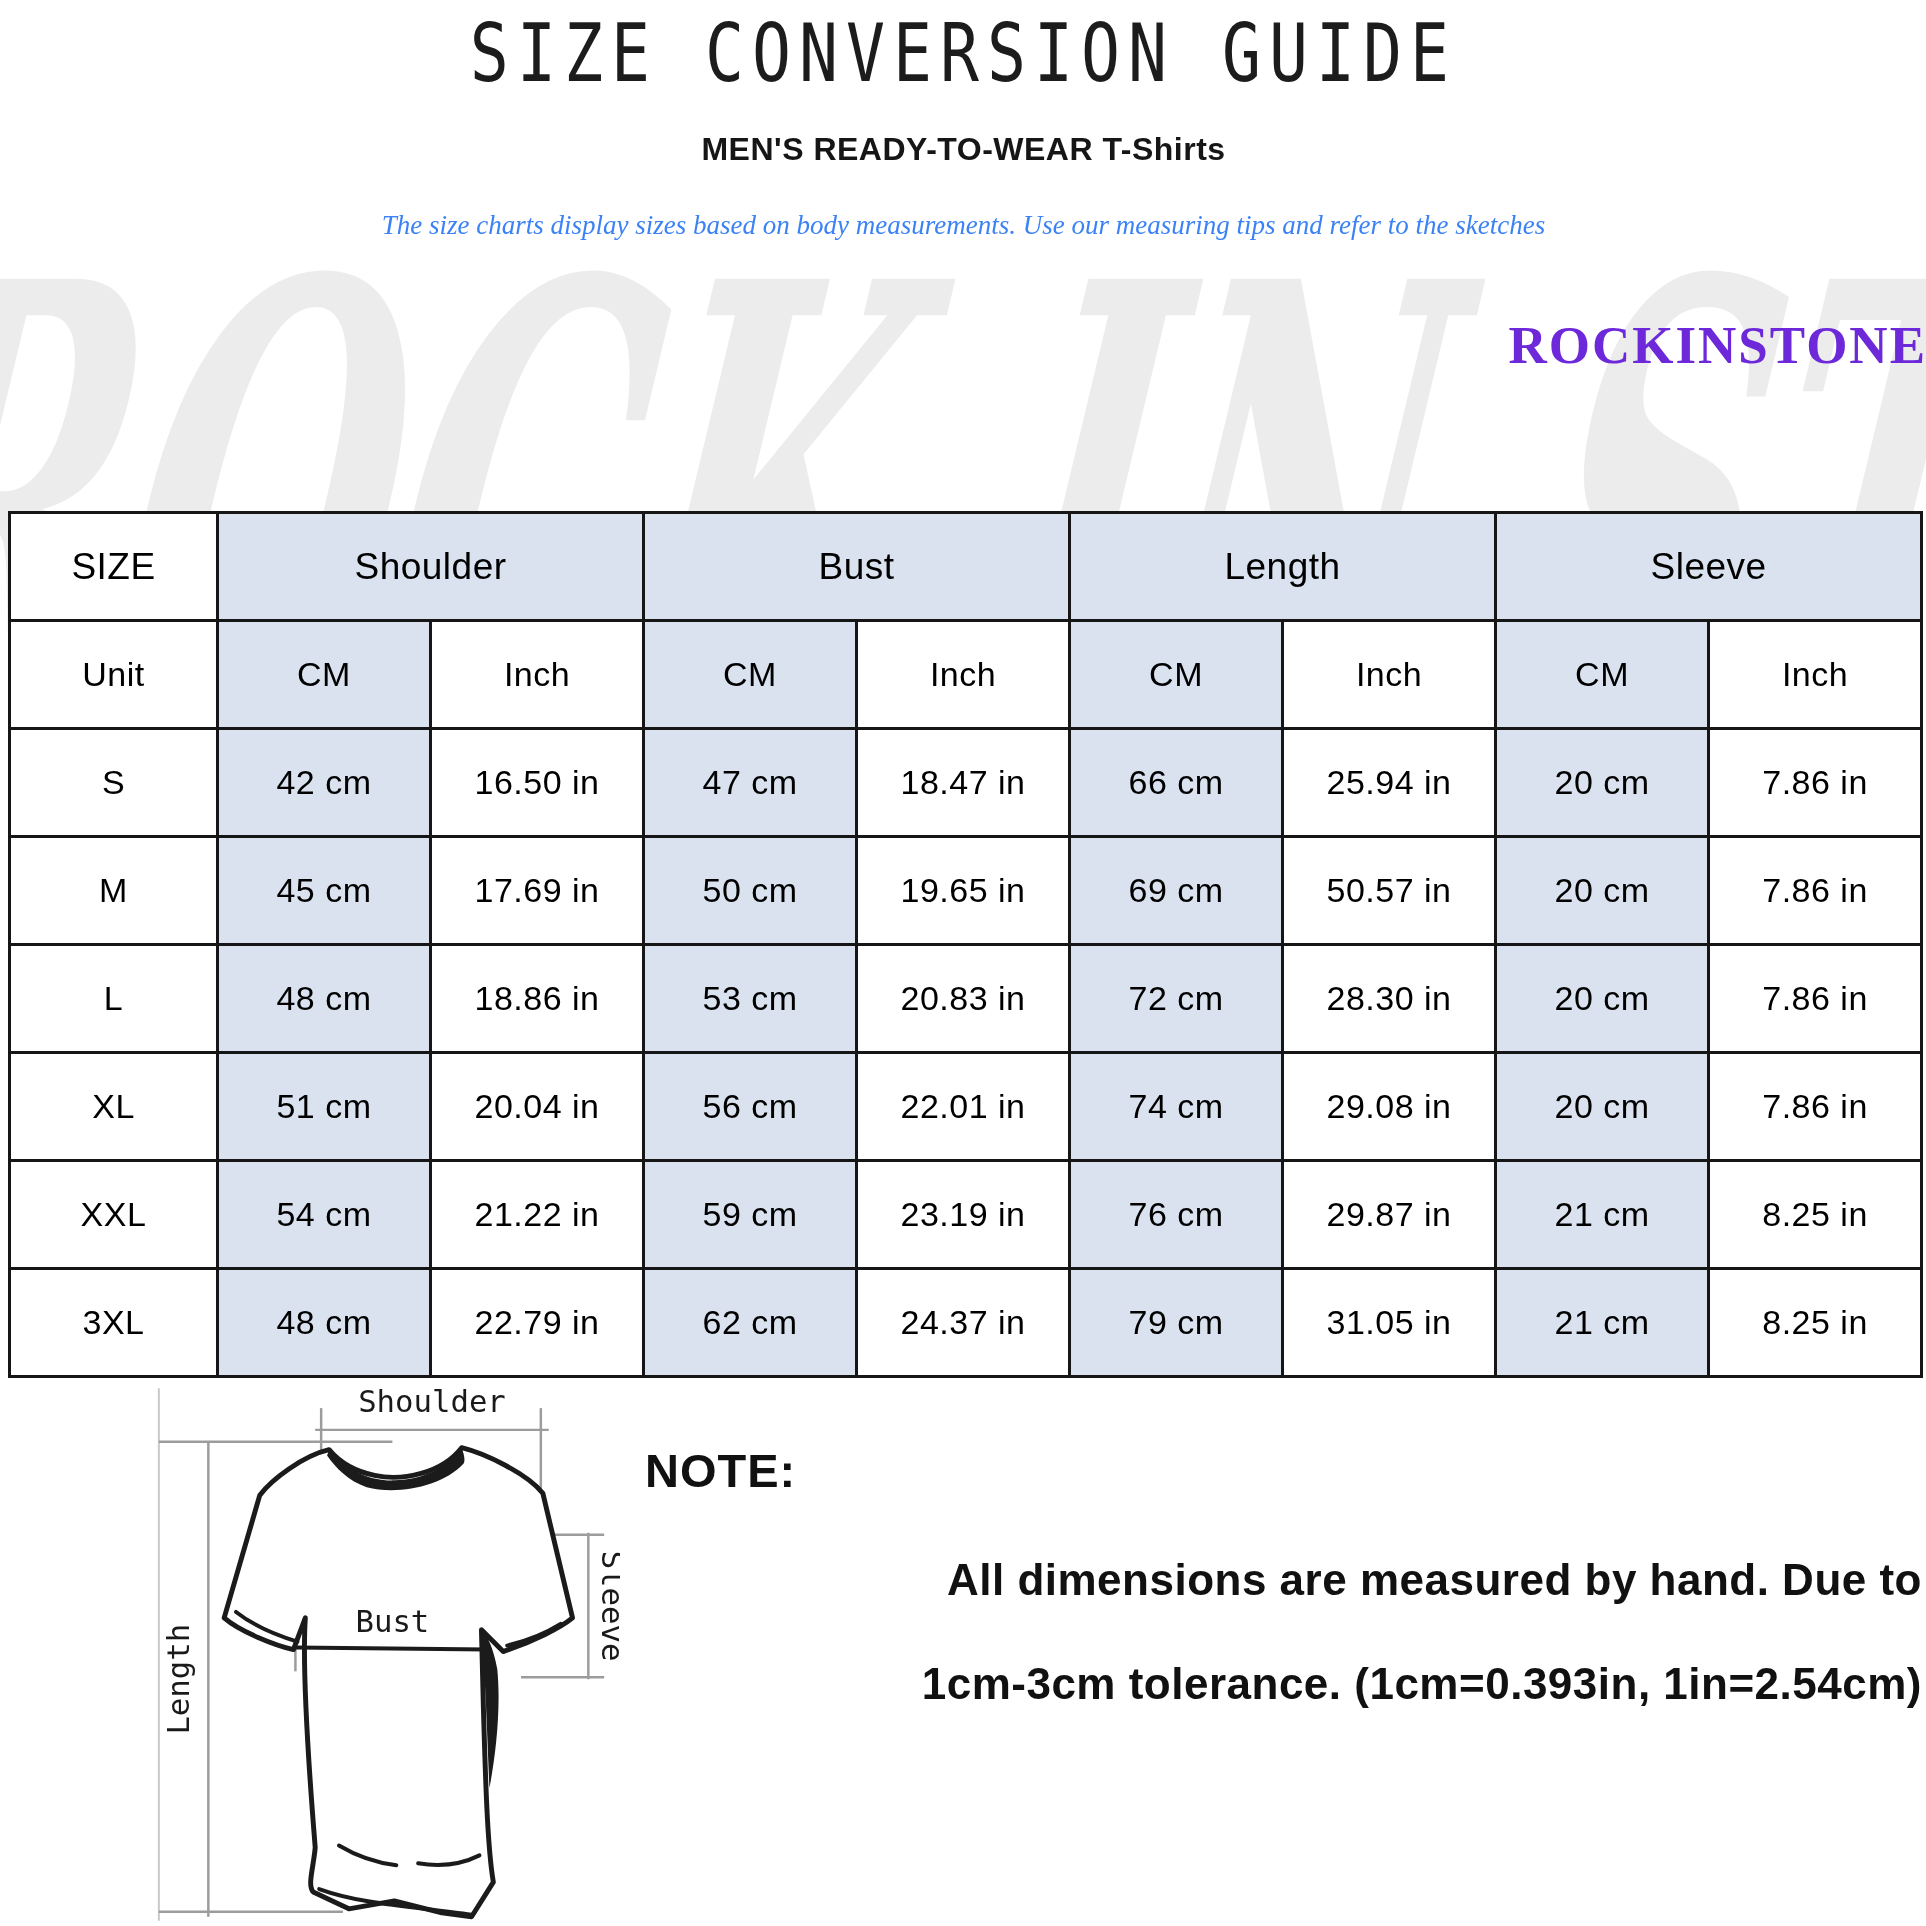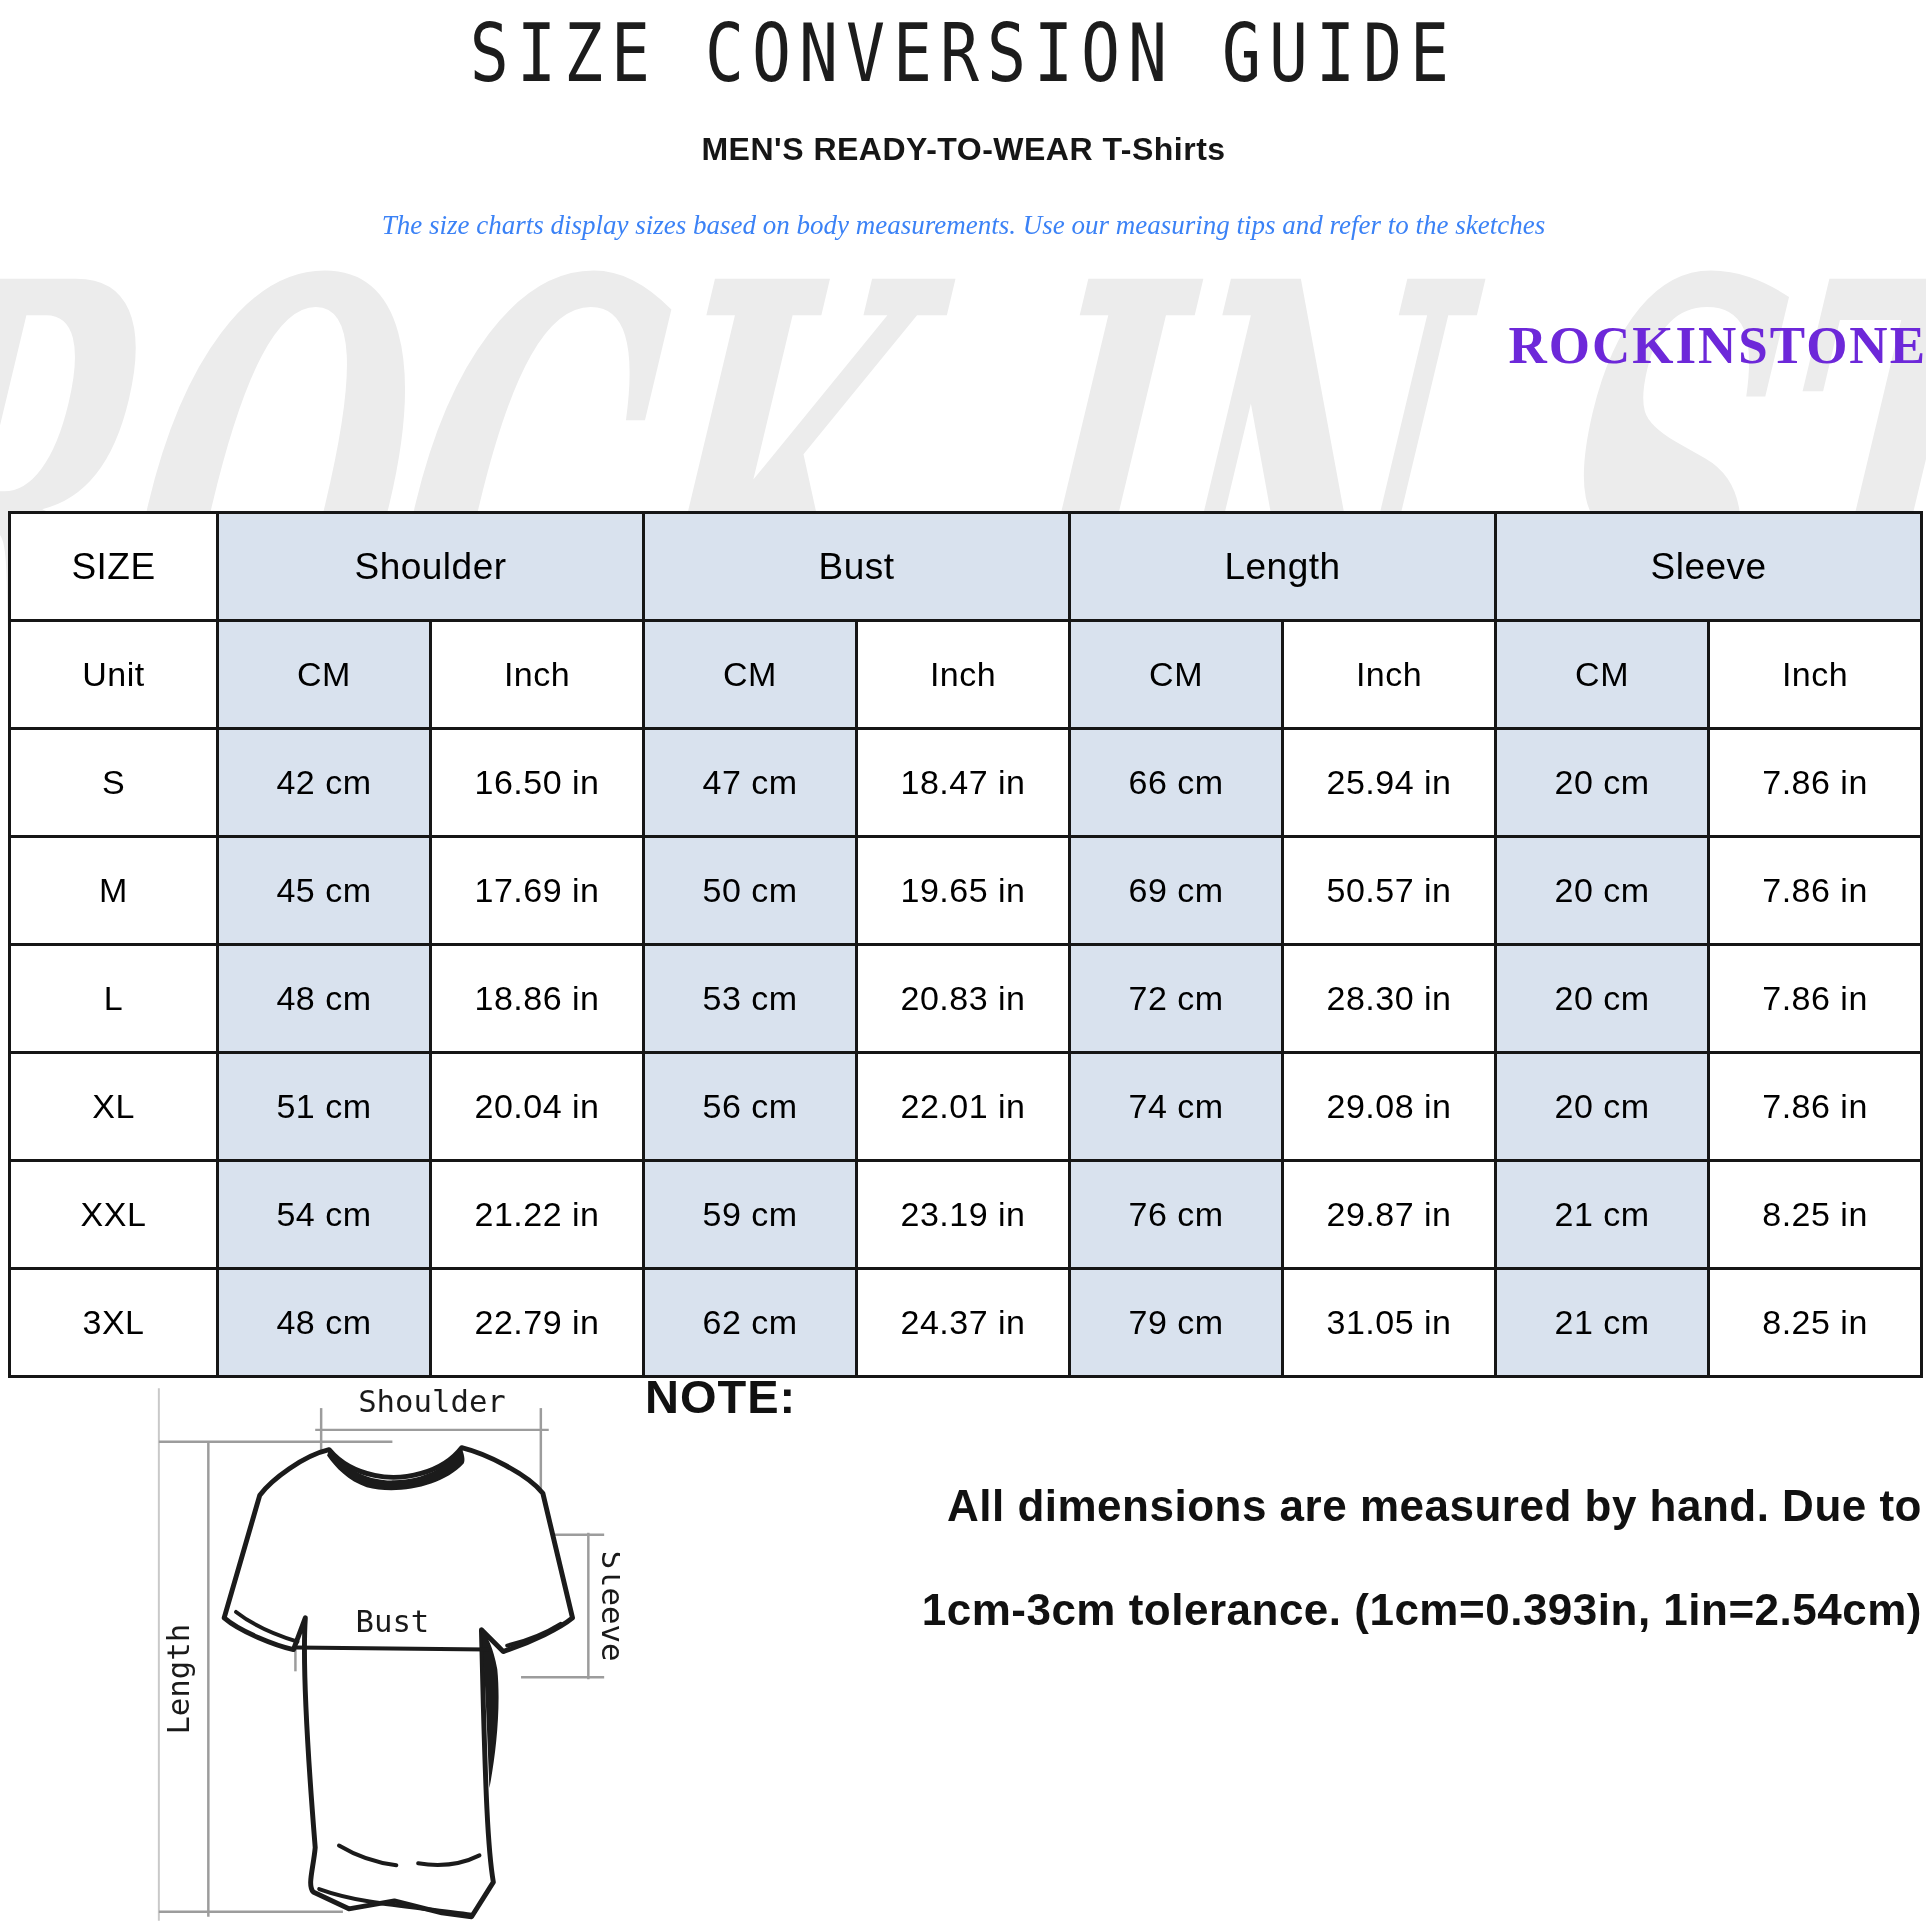--- a/index.html
+++ b/index.html
@@ -45,21 +45,21 @@
     font-weight:400; color:#000; z-index:2; background:#ec4899;
   }
   .size-table td {
     border:3px solid #161616; height:105px; padding:0;
     font-size:34px; letter-spacing:0.5px; background:#ffffff;
   }
   .size-table tr.group-row td { font-size:37px; }
   .size-table td.b { background:#d9e2ee; }
   .size-table td.w { background:#ffffff; }
   
-  .note { position:absolute; top:1369px; left:645px; width:1277px; z-index:2; }
+  .note { position:absolute; top:1443px; left:645px; width:1277px; z-index:2; }
   .note-heading { font-size:47px; font-weight:800; letter-spacing:1px; margin-bottom:30px; }
   .note-line { font-size:44px; font-weight:700; letter-spacing:0.5px; line-height:104px; white-space:nowrap;text-align:right; }
   
   .diagram { position:absolute; top:1382px; left:145px; z-index:2; }
   .dim { stroke:#9c9c9c; stroke-width:2.5; fill:none; }
   .dim-light { stroke:#c9c9c9; stroke-width:2; fill:none; }
   .shirt { stroke:#1b1b1b; stroke-width:5; fill:#ffffff; stroke-linejoin:round; stroke-linecap:round; }
   .shirt-detail { stroke:#1b1b1b; stroke-width:4; fill:none; stroke-linecap:round; }
   .shirt-fill { fill:#1b1b1b; stroke:none; }
   .dim-label { font-family:"DejaVu Sans Mono", monospace; font-size:31px; fill:#1a1a1a; }

